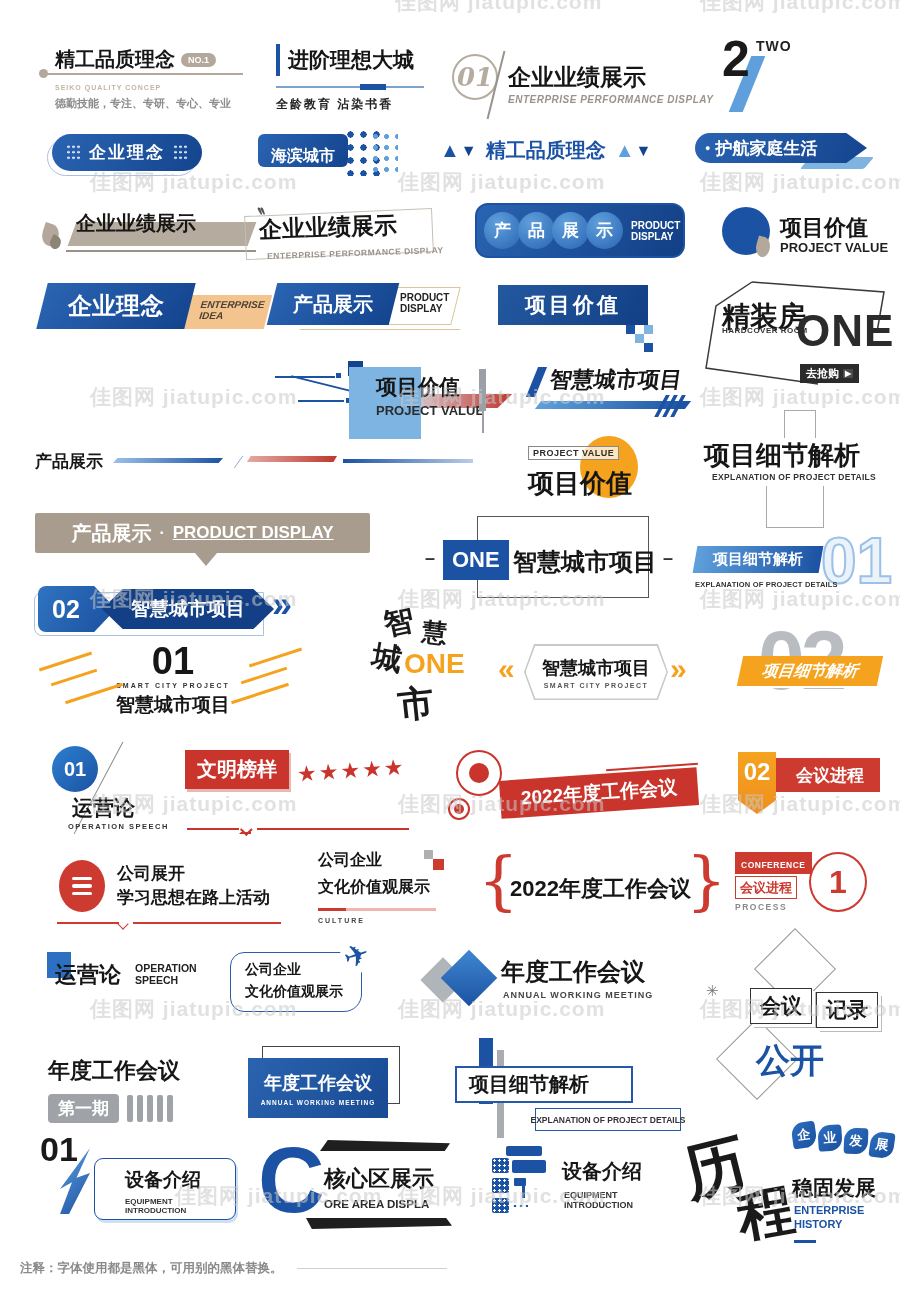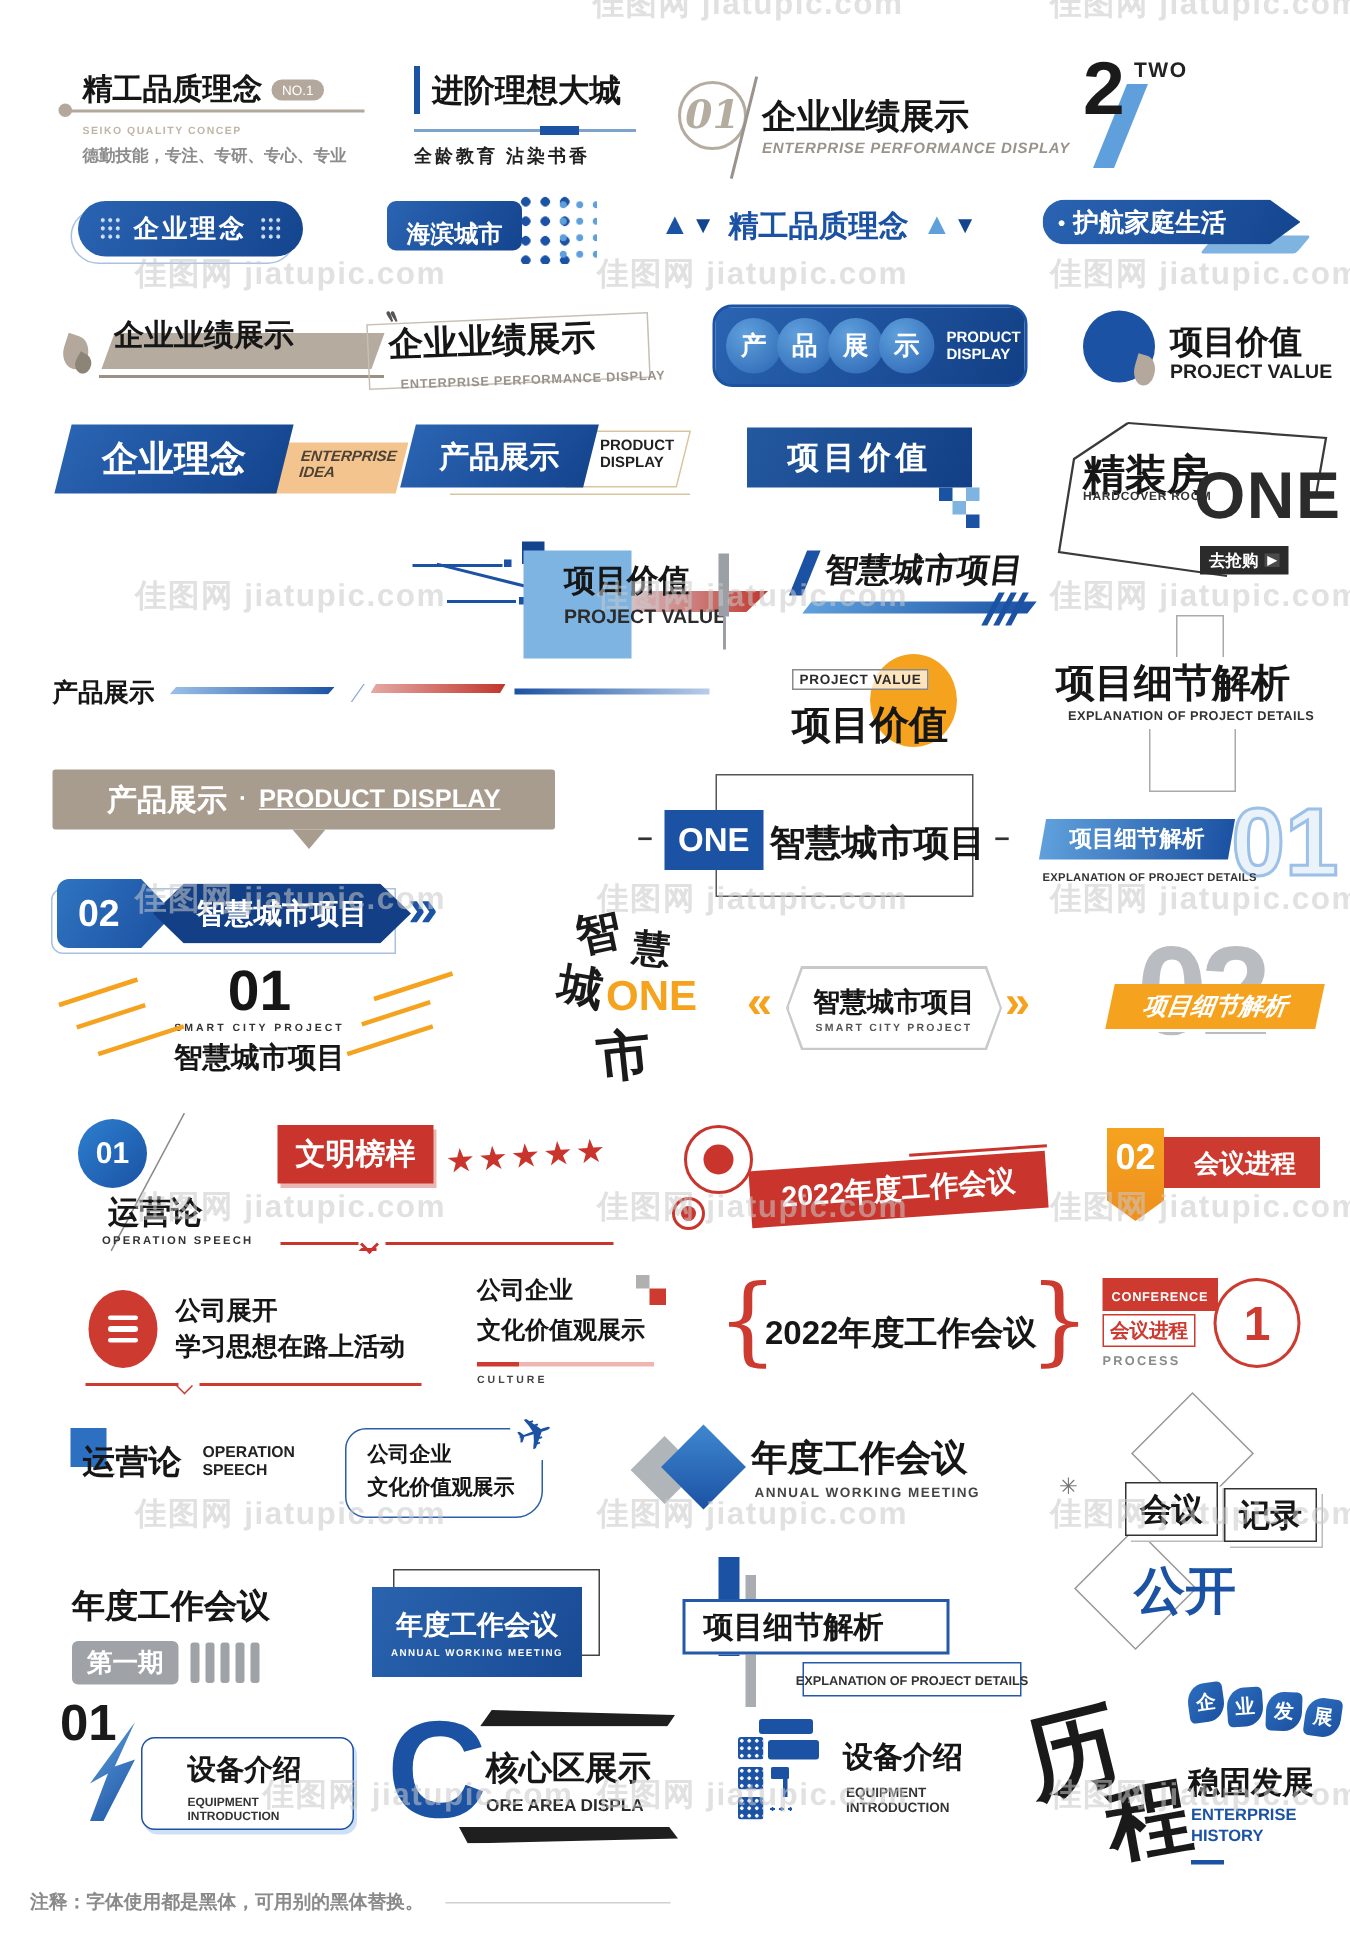--- a/index.html
+++ b/index.html
@@ -12,21 +12,21 @@
 .wm{position:absolute;z-index:99;color:#c9c9c9;opacity:.55;font-size:21px;font-weight:bold;letter-spacing:1px;white-space:nowrap;pointer-events:none}
 .dotgrid{width:15px;height:17px;background-image:radial-gradient(#cfe0f5 1.1px,transparent 1.3px);background-size:5px 5.5px}
 .bar{background:#1b52a3}
 </style>
 </head>
 <body>
 
 <div class="b" style="left:55px;top:46px;width:195px">
   <div style="display:flex;align-items:center;gap:6px">
     <span class="t" style="font-size:20px">精工品质理念</span>
-    <span style="background:#b3a89b;color:#fff;font-size:9px;font-weight:normal;padding:2px 7px;border-radius:8px">NO.1</span>
+    <span style="background:#b3a89b;color:#fff;font-size:9px;font-weight:bold;padding:2px 7px;border-radius:8px">NO.1</span>
   </div>
   <div class="abs" style="left:-12px;top:27px;width:200px;height:2px;background:#b3a89b"></div>
   <div class="abs" style="left:-16px;top:23px;width:9px;height:9px;border-radius:50%;background:#b3a89b"></div>
   <div class="en" style="margin-top:11px;font-size:7px;letter-spacing:1px;color:#c0b5a7">SEIKO QUALITY CONCEP</div>
   <div style="margin-top:5px;font-size:11px;font-weight:bold;color:#8b8b8b;white-space:nowrap">德勤技能，专注、专研、专心、专业</div>
 </div>
 
 <div class="b" style="left:276px;top:44px;width:150px">
   <div style="display:flex;align-items:center;gap:8px">
     <span class="bar" style="display:inline-block;width:4px;height:32px;background:#1b52a3"></span>

